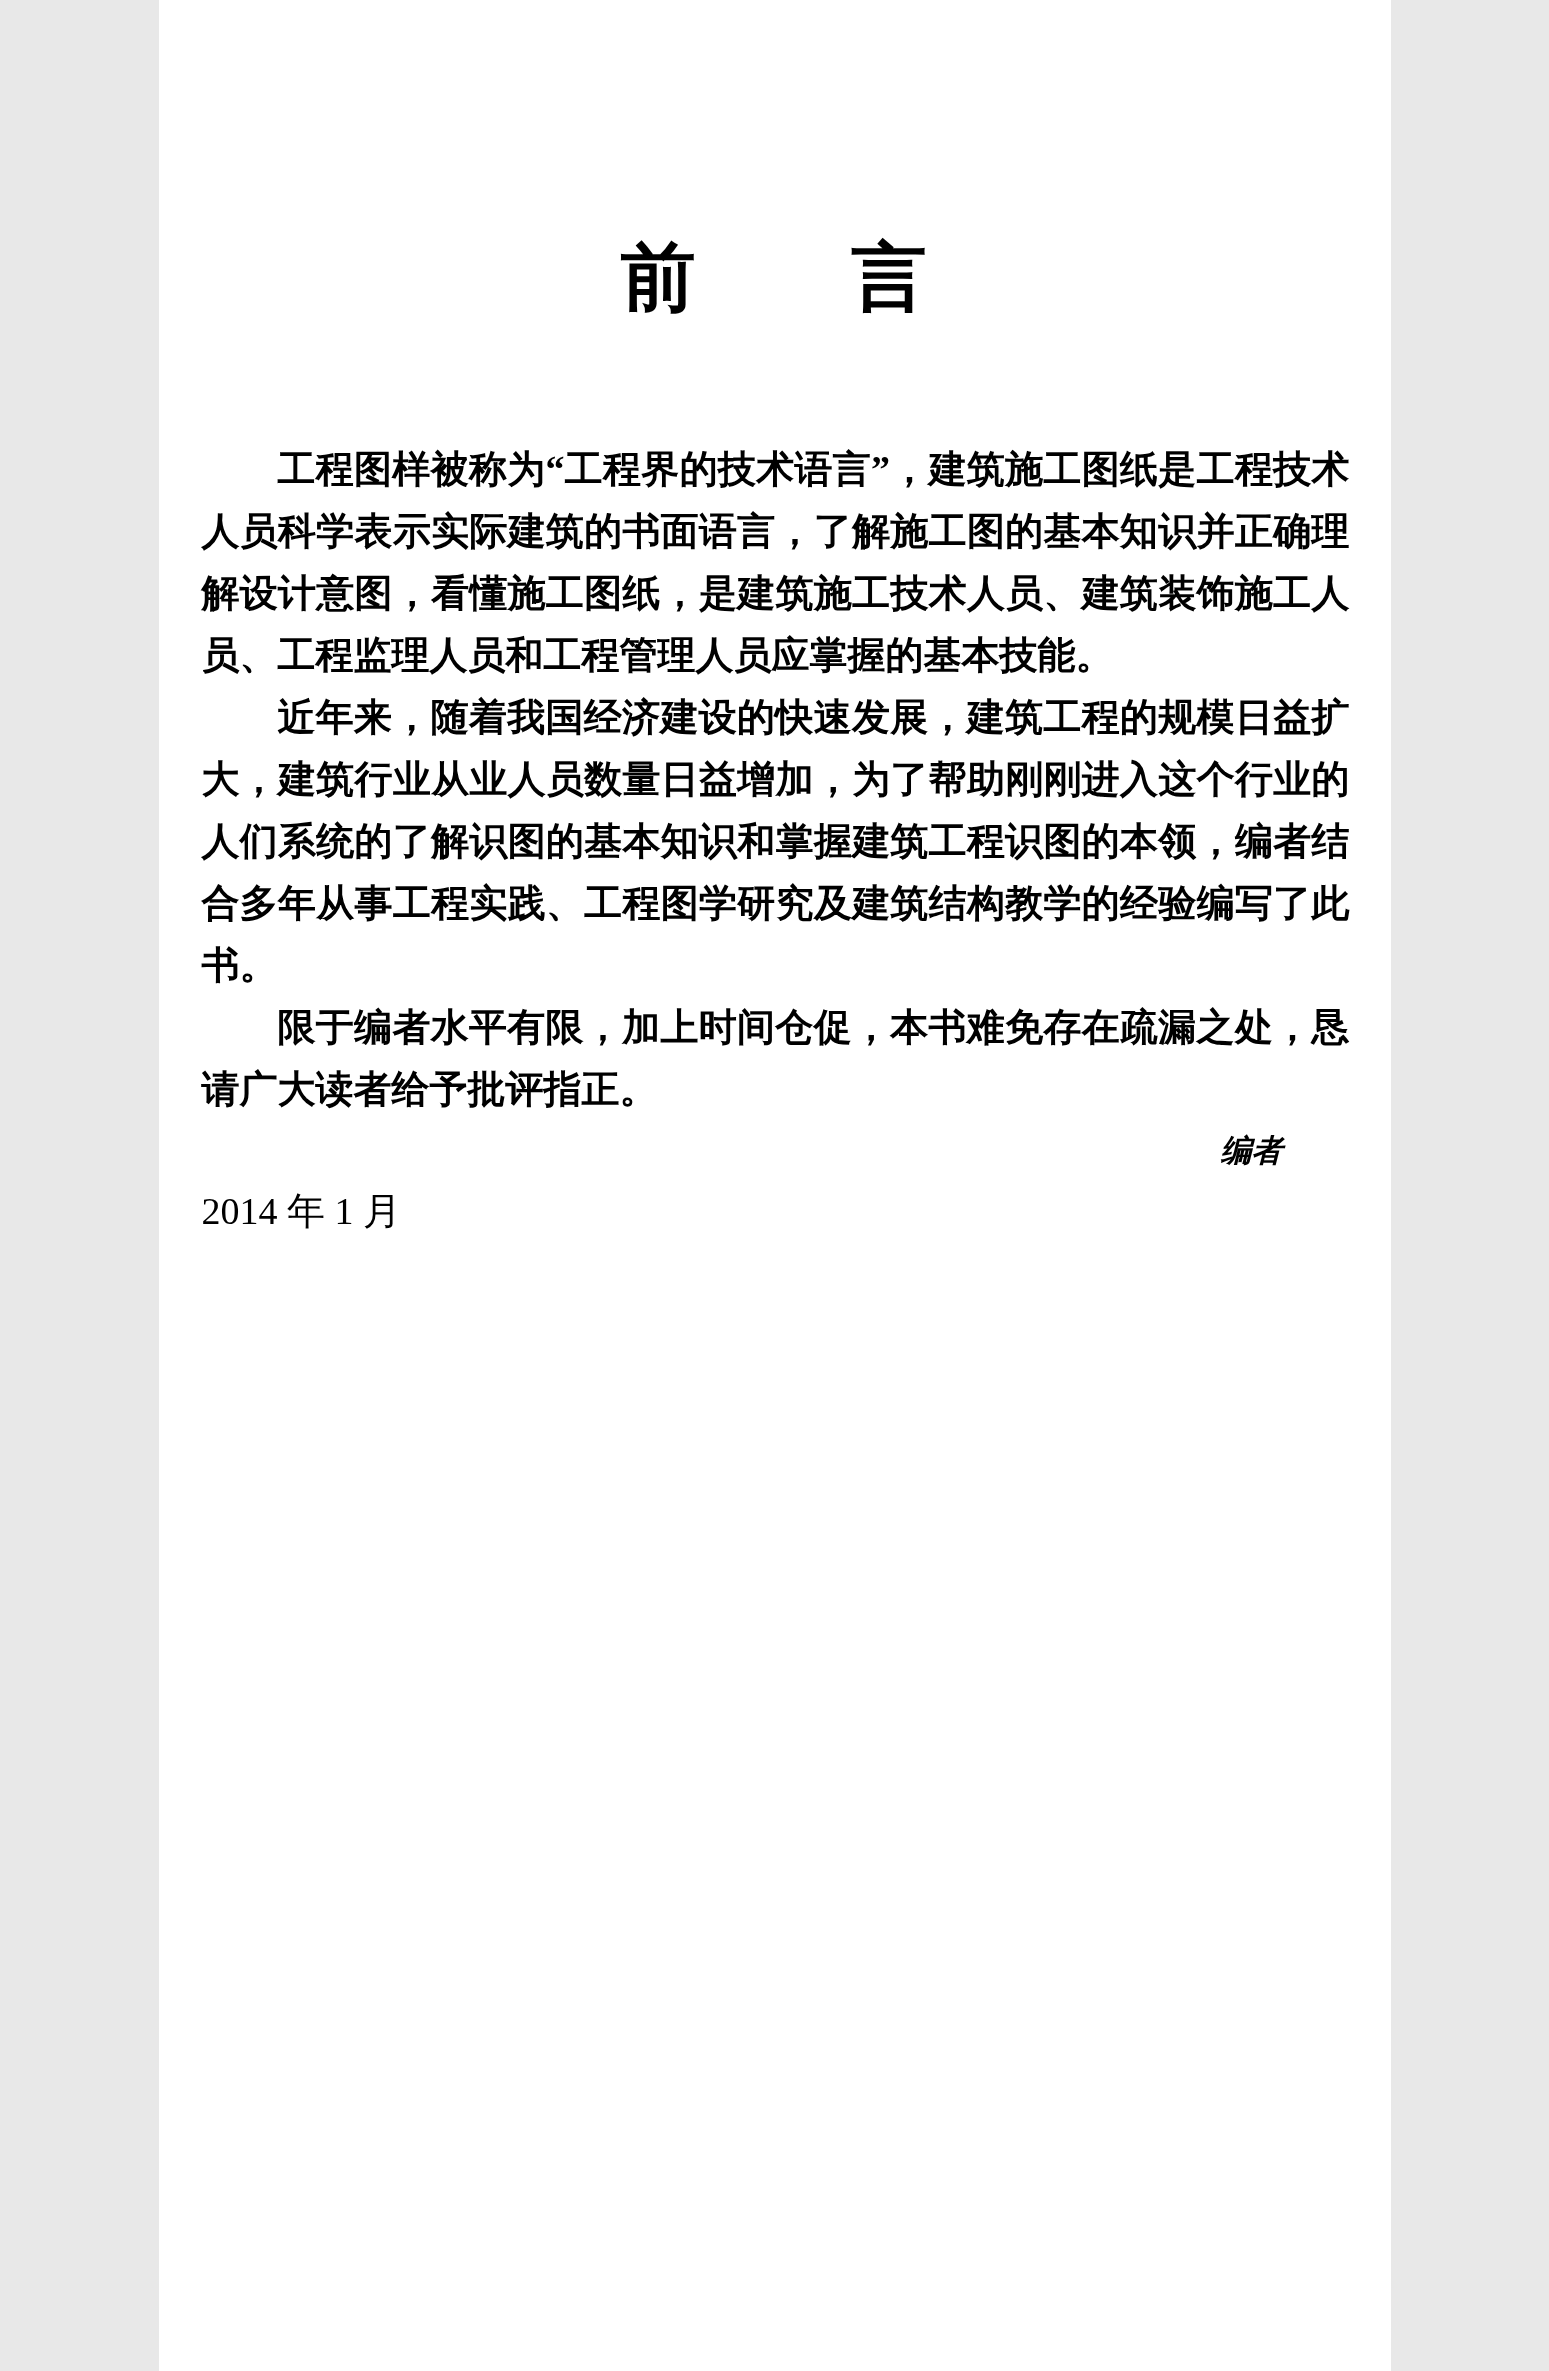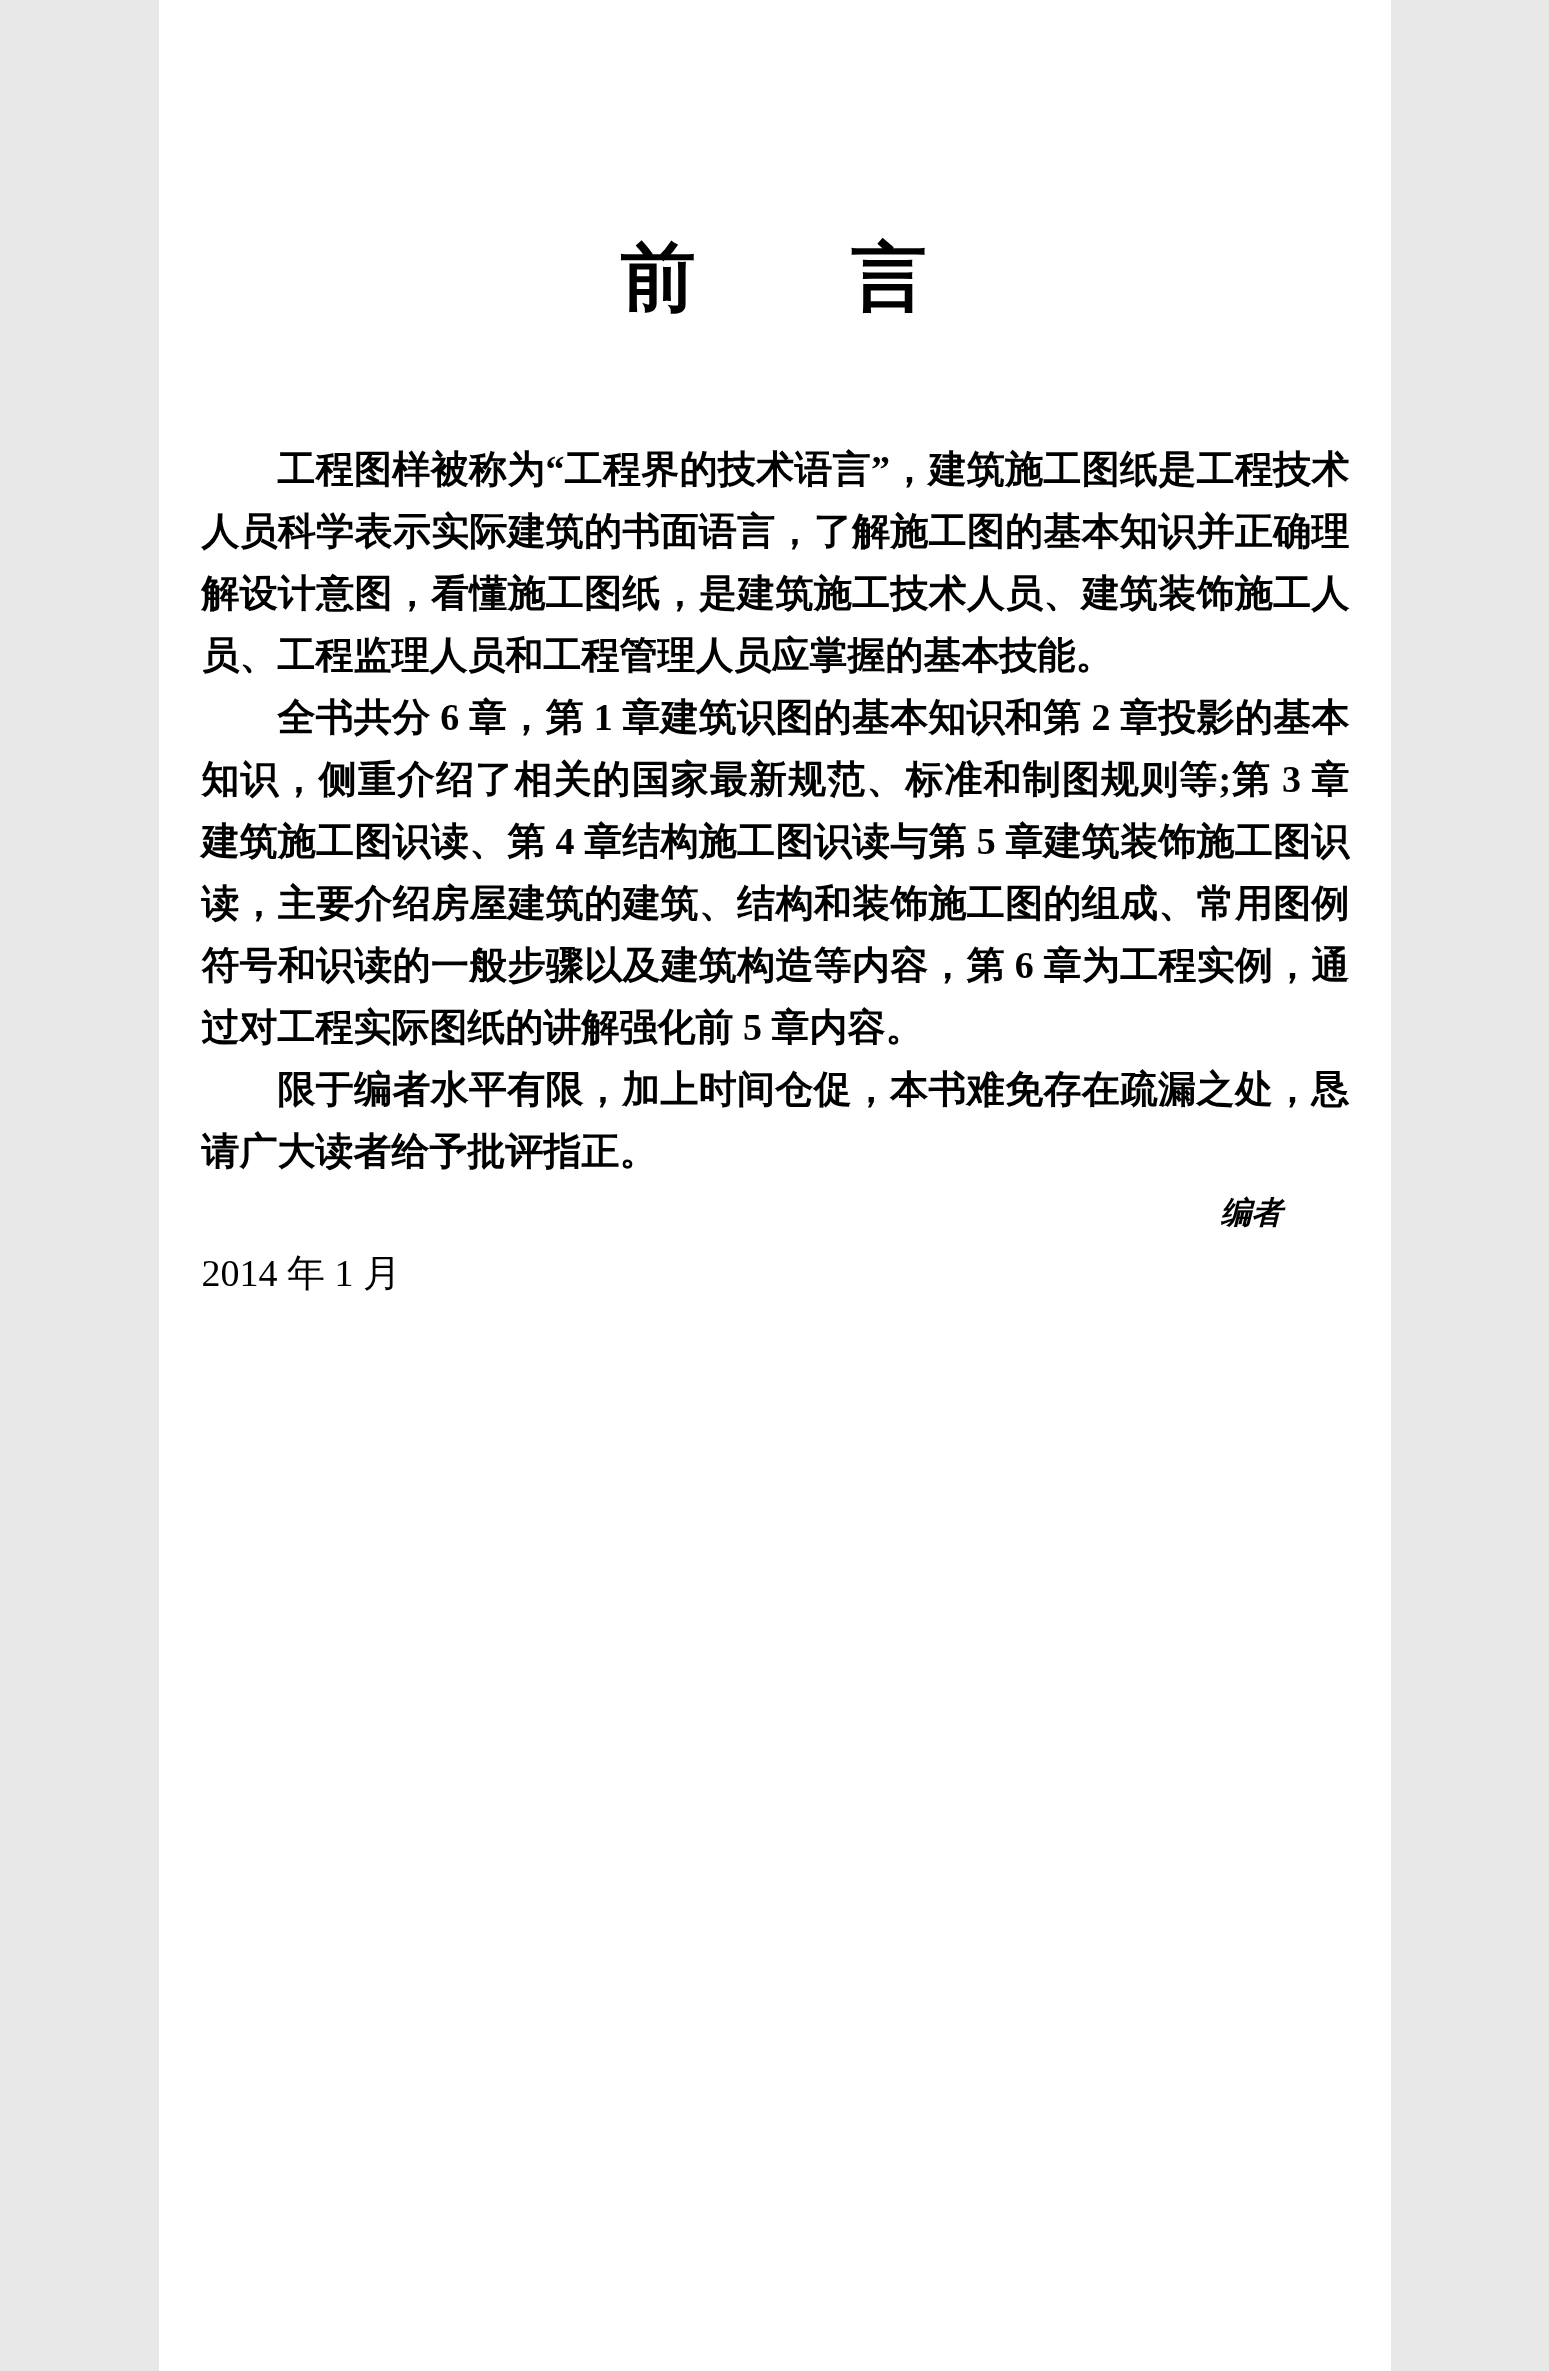--- a/index.html
+++ b/index.html
@@ -57,20 +57,20 @@
   }
 </style>
 </head>
 <body>
 
 <div class="page">
   <h1 class="title">前　　言</h1>
 
   <div class="body">
     <p class="para">工程图样被称为“工程界的技术语言”，建筑施工图纸是工程技术人员科学表示实际建筑的书面语言，了解施工图的基本知识并正确理解设计意图，看懂施工图纸，是建筑施工技术人员、建筑装饰施工人员、工程监理人员和工程管理人员应掌握的基本技能。</p>
-    <p class="para">全书共分 6 章，第 1 章建筑识图的基本知识和第 2 章投影的基本知识，侧重介绍了相关的国家最新规范、标准和制图规则等;第 3 章建筑施工图识读、第 4 章结构施工图识读与第 5 章建筑装饰施工图识读，主要介绍房屋建筑的建筑、结构和装饰施工图的组成、常用图例符号和识读的一般步骤以及建筑构造等内容，第 6 章为工程实例，通过对工程实际图纸的讲解强化前 5 章内容。</p>
+    <p class="para">近年来，随着我国经济建设的快速发展，建筑工程的规模日益扩大，建筑行业从业人员数量日益增加，为了帮助刚刚进入这个行业的人们系统的了解识图的基本知识和掌握建筑工程识图的本领，编者结合多年从事工程实践、工程图学研究及建筑结构教学的经验编写了此书。</p>
     <p class="para">限于编者水平有限，加上时间仓促，本书难免存在疏漏之处，恳请广大读者给予批评指正。</p>
 
     <div class="signature">编者</div>
     <div class="date">2014 年 1 月</div>
   </div>
 </div>
 
 
 </body></html>

